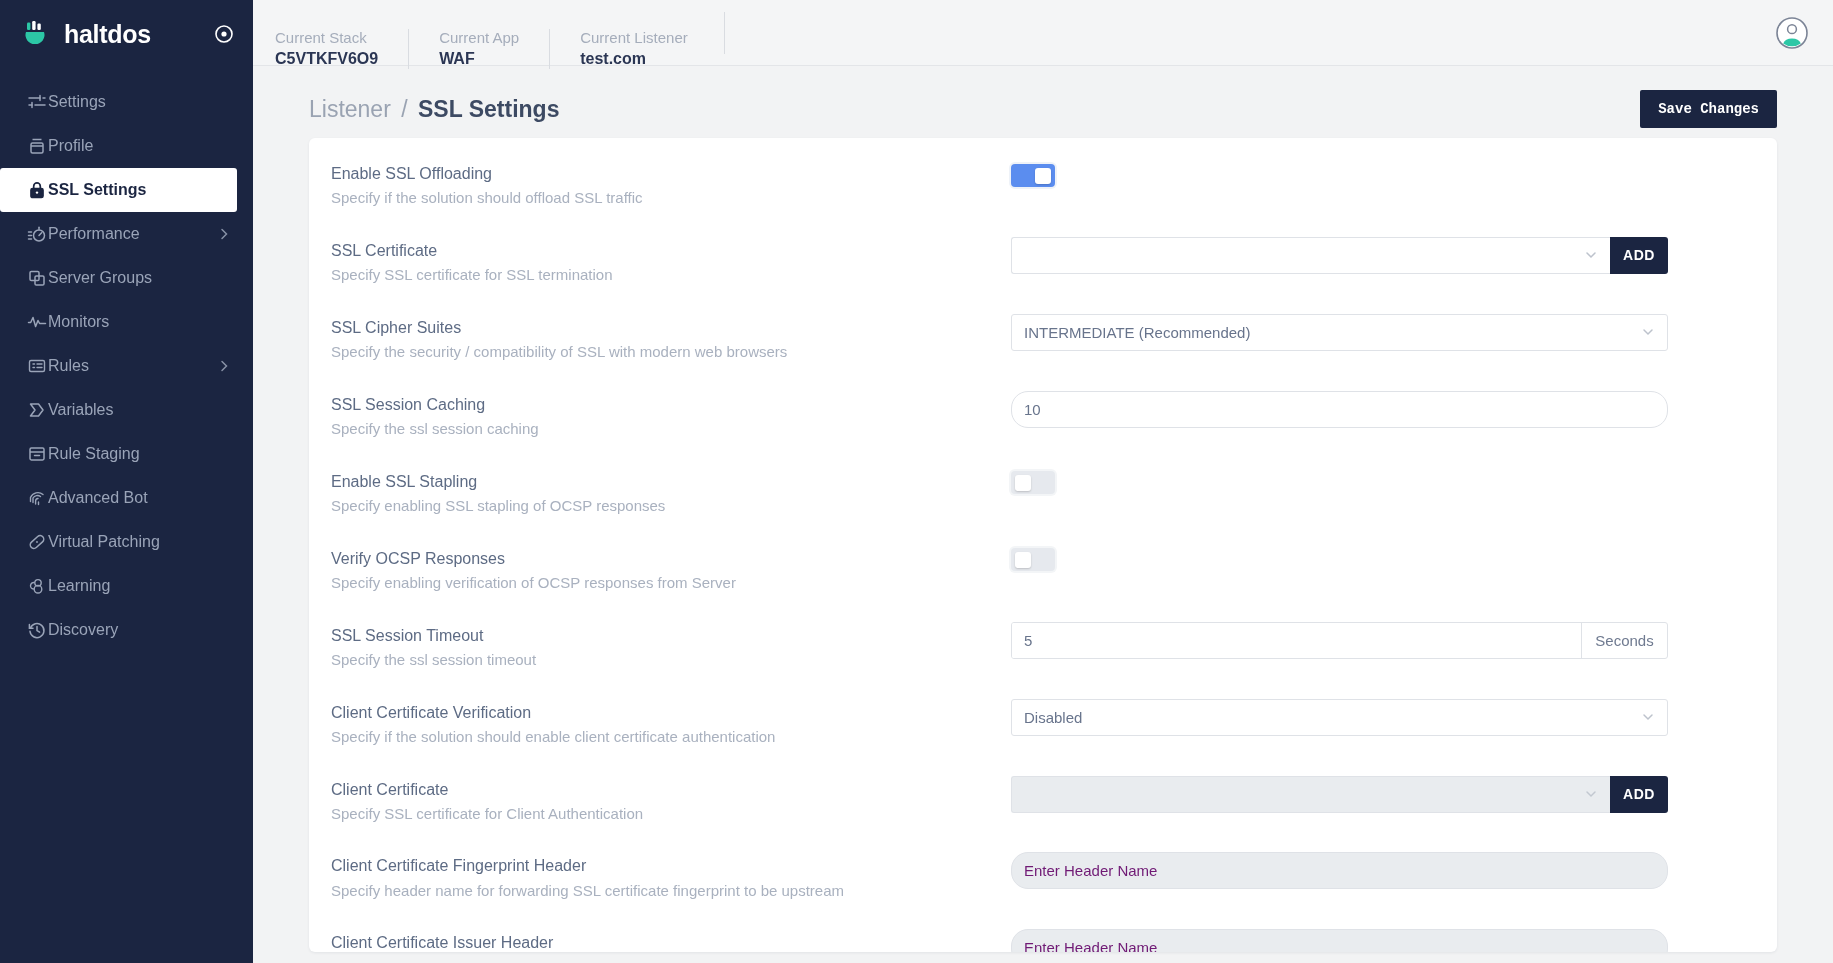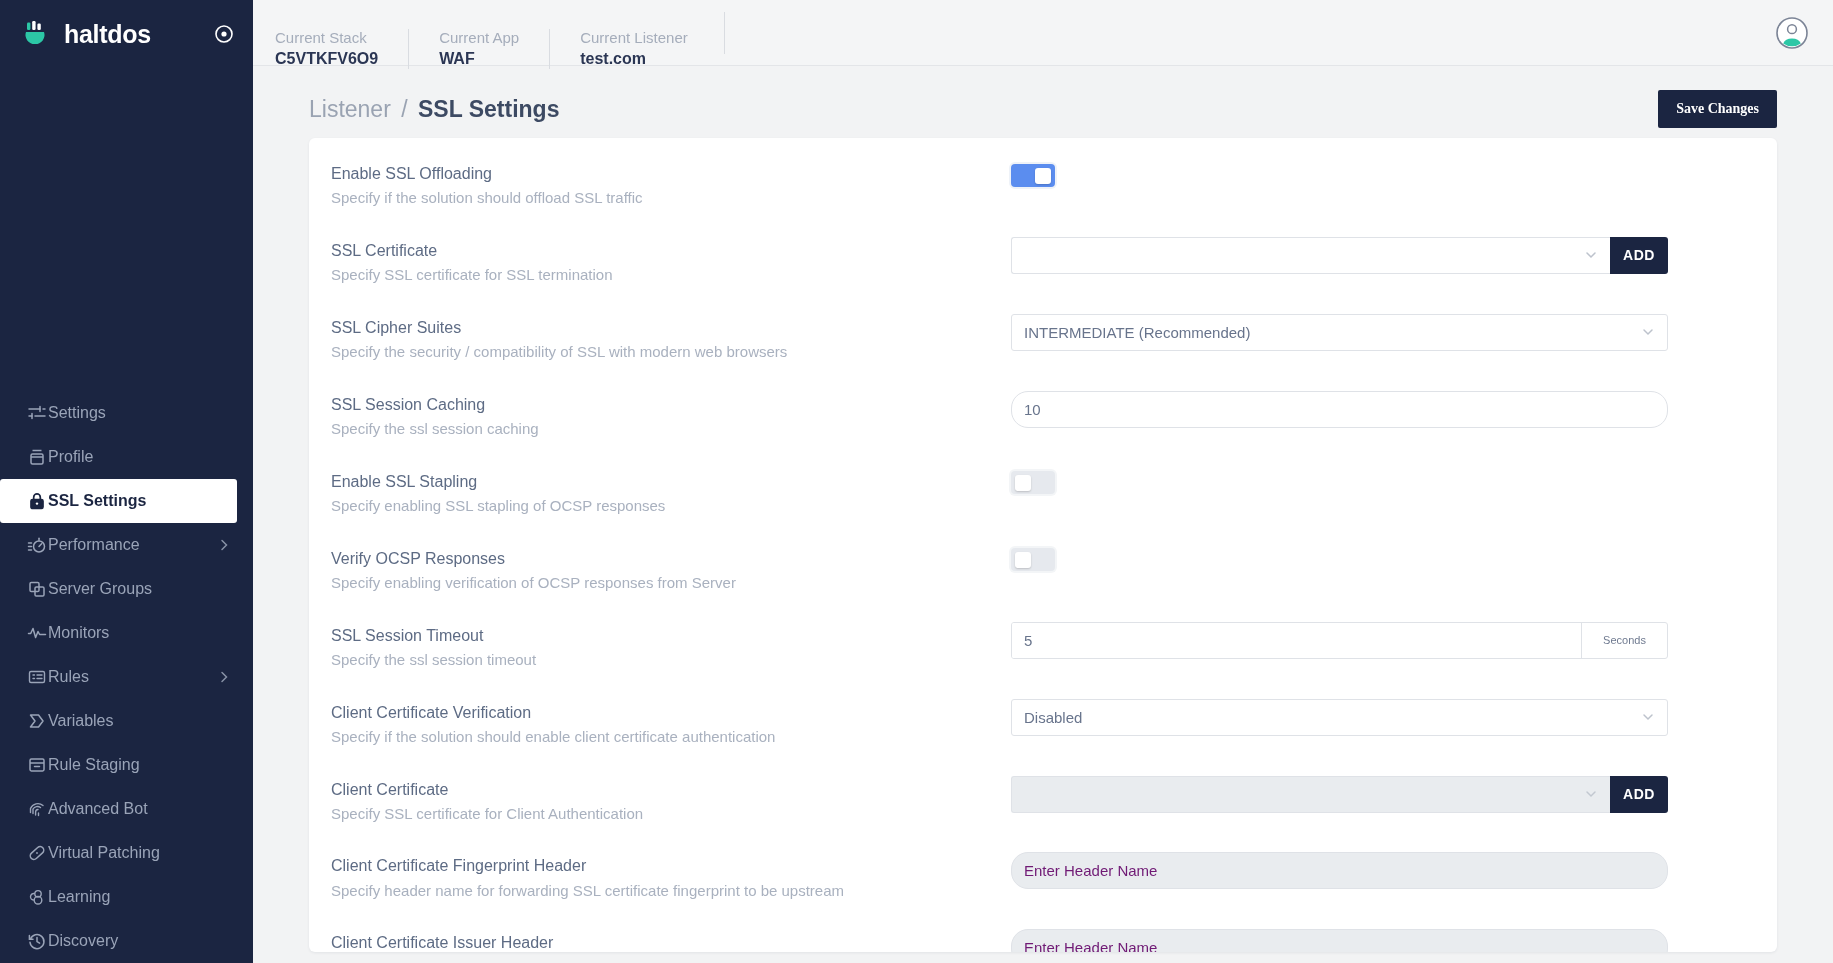--- a/index.html
+++ b/index.html
@@ -8,21 +8,20 @@
     font-family: "Liberation Sans", sans-serif;
     background: #f2f3f4; overflow: hidden;
   }
   .app { display: flex; width: 1833px; height: 963px; }
 
   
   .sidebar {
     width: 253px; flex: 0 0 253px; height: 963px;
     background: #1b2541; display: flex; flex-direction: column;
     overflow: hidden;
-    justify-content: space-between;
   }
   .brand {
     height: 68px; display: flex; align-items: center;
     padding: 0 18px 0 22px; gap: 12px;
   }
   .brand-logo { width: 30px; height: 30px; flex: 0 0 30px; position: relative; }
   .brand-name {
     color: #ffffff; font-size: 25px; font-weight: bold;
     letter-spacing: -0.3px; flex: 1;
   }
@@ -72,21 +71,21 @@
 
   .page-head {
     display: flex; align-items: center; height: 72px; padding-top: 14px;
   }
   .breadcrumb { font-size: 23px; color: #9aa3b2; font-weight: normal; }
   .breadcrumb .sep { color: #9aa3b2; margin: 0 4px; }
   .breadcrumb .current { color: #3d4a63; font-weight: bold; }
   .head-spacer { flex: 1; }
   .save-btn {
     background: #1b2541; color: #ffffff; border: none;
-    font-family: Liberation Serif, serif; font-size: 14px; font-weight: bold;
+    font-family: Liberation Mono, monospace; font-size: 14px; font-weight: bold;
     padding: 11px 18px; cursor: pointer; border-radius: 2px;
   }
 
   .card {
     background: #ffffff; border-radius: 6px;
     box-shadow: 0 1px 3px rgba(20,30,60,.07);
     padding: 8px 0 0 0; height: 814px; overflow: hidden;
   }
 
   .row {
@@ -135,21 +134,21 @@
     width: 58px; height: 37px; cursor: pointer;
     border-radius: 0 3px 3px 0; flex: 0 0 58px;
   }
   .select.with-add { border-radius: 3px 0 0 3px; border-right: none; }
 
   .suffix-wrap { display: flex; width: 657px; border: 1px solid #dfe2e7;
     border-radius: 3px; background: #fff; height: 37px; overflow: hidden; }
   .suffix-wrap .input { border: none; border-radius: 0; height: 35px; }
   .suffix {
     width: 86px; flex: 0 0 86px; display: flex; align-items: center;
-    justify-content: center; font-size: 11px; color: #6f7a90;
+    justify-content: center; font-size: 15px; color: #6f7a90;
     border-left: 1px solid #dfe2e7;
   }
 </style>
 </head>
 <body>
 
 <div class="app">
 
   <aside class="sidebar">
     <div class="brand">

